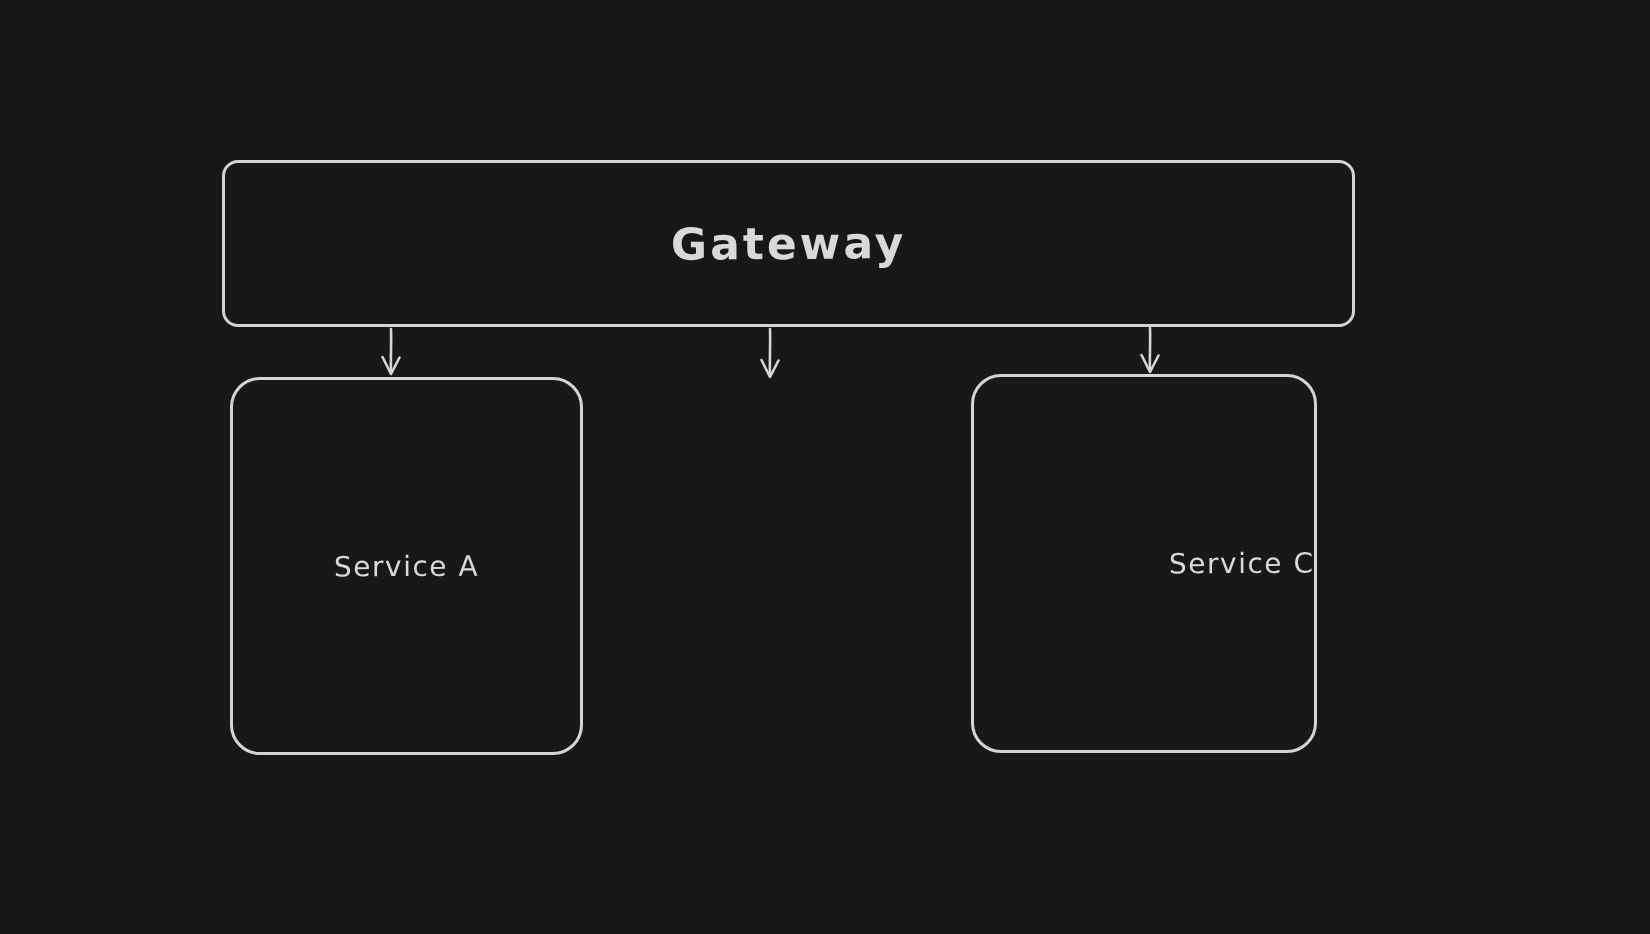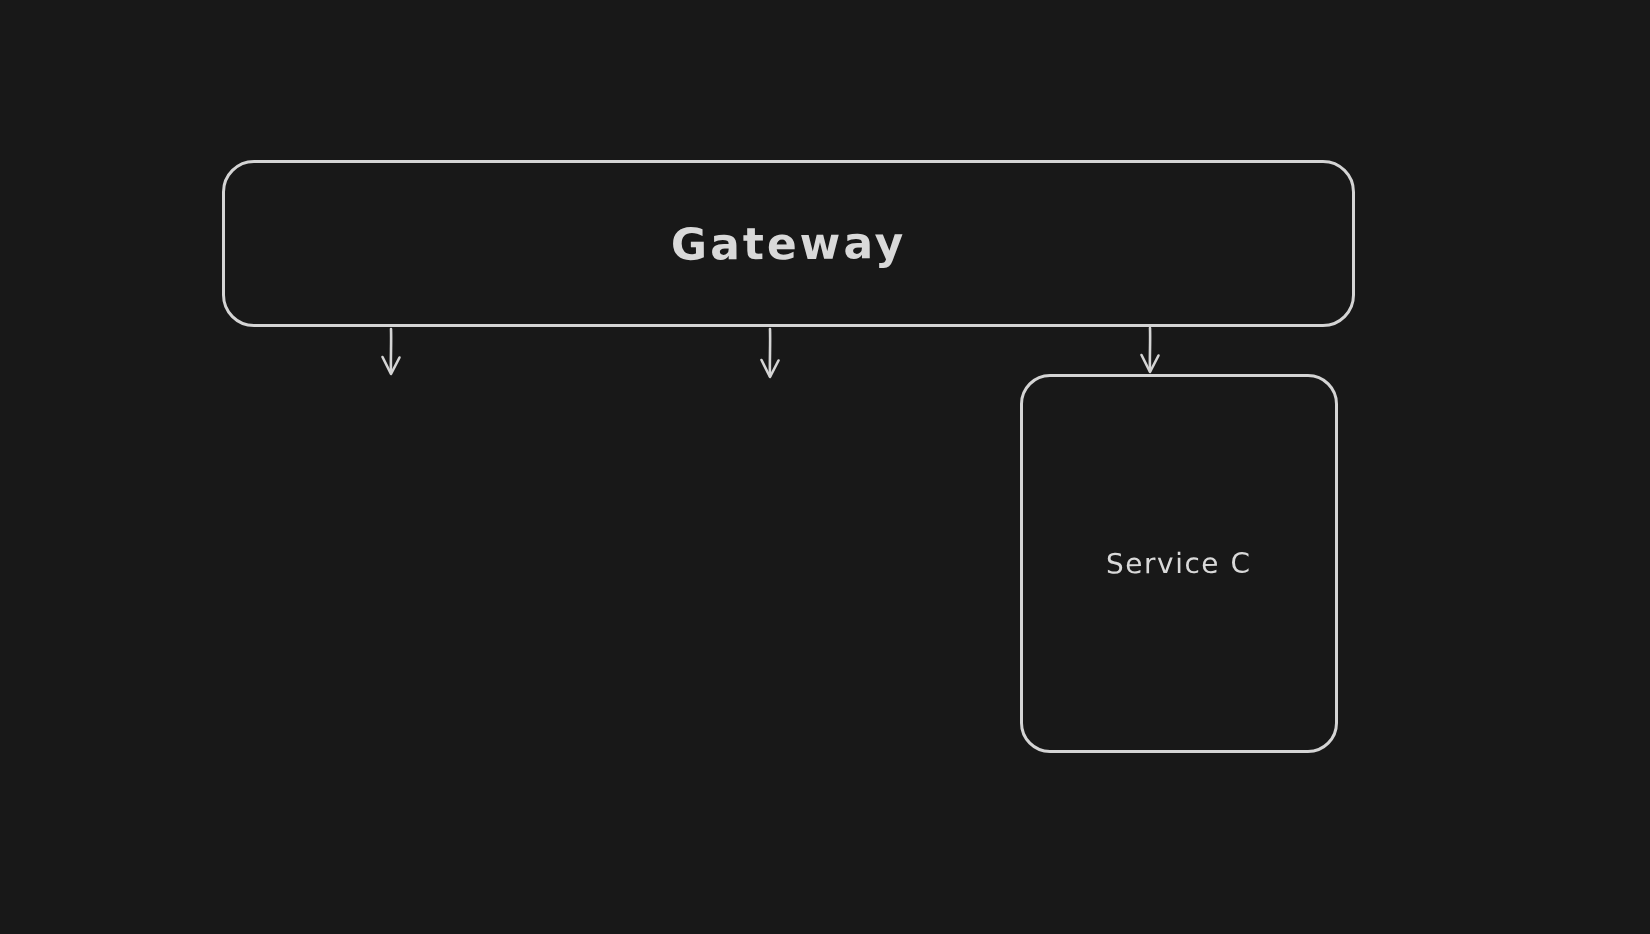--- a/index.html
+++ b/index.html
@@ -24,39 +24,39 @@
     border:3px solid var(--stroke);
     border-radius:30px;
     display:flex;
     align-items:center;
     justify-content:center;
     color:var(--text);
     background:transparent;
   }
   .node-gateway{
     left:222px;top:160px;width:1133px;height:167px;
-    border-radius:32px;
+    border-radius:16px;
   }
   .node-gateway .node-label{
     font-size:44px;
     font-weight:600;
     letter-spacing:3px;
     transform:rotate(-0.4deg);
   }
   .node-service{
     top:375px;height:380px;
   }
   .node-service .node-label{
     font-size:28px;
     letter-spacing:1.5px;
     transform:rotate(-0.3deg);
   }
   .node-service-a{left:230px;width:353px;top:377px;height:378px;}
   .node-service-b{left:615px;width:355px;}
-  .node-service-c{left:1020px;width:318px;top:374px;height:379px;}
+  .node-service-c{left:971px;width:346px;top:374px;height:379px;justify-content:flex-end;}
   .edges{
     position:absolute;
     left:0;top:0;
     width:1650px;height:934px;
     pointer-events:none;
   }
   .edges path{
     stroke:var(--stroke);
     stroke-width:2.6;
     fill:none;
@@ -81,19 +81,22 @@
     <g>
       <path d="M770 329 C770.5 344 769.5 362 770 376"></path>
       <path d="M761.5 360 L770 377 L778.5 360.5"></path>
     </g>
     <g>
       <path d="M1150 328 C1150.5 342 1149.5 358 1150 371"></path>
       <path d="M1141.5 355 L1150 372 L1158.5 355.5"></path>
     </g>
   </svg>
 
+  <div class="node node-service node-service-a">
+    <span class="node-label">Service A</span>
+  </div>
 
 
   <div class="node node-service node-service-c">
     <span class="node-label">Service C</span>
   </div>
 
 </div>
 
 </body></html>

